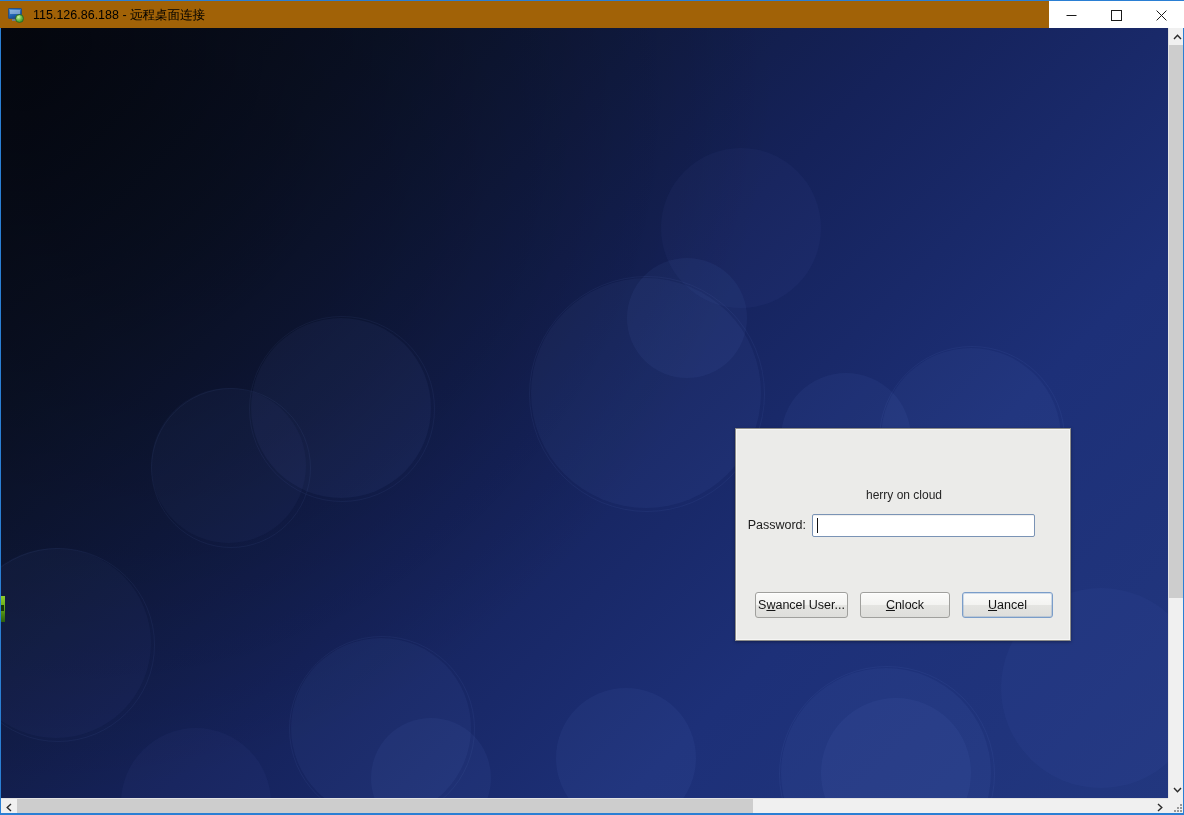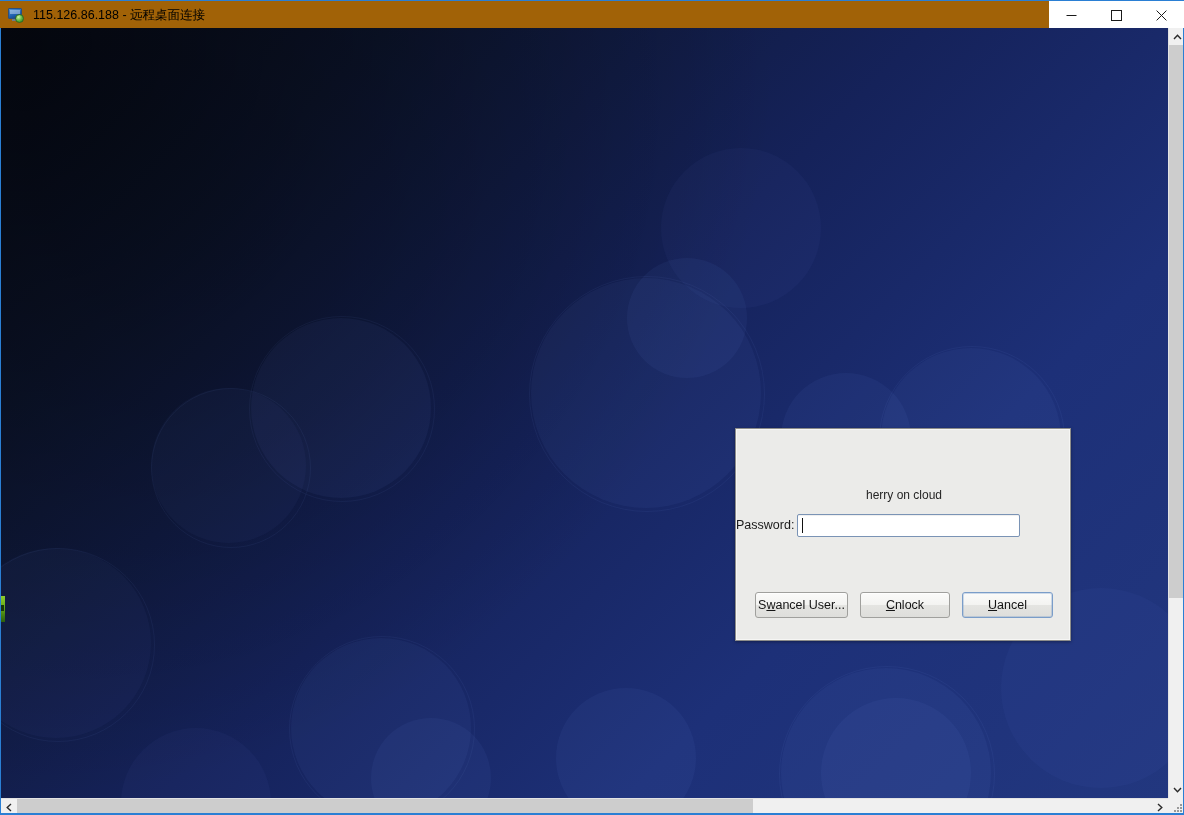--- a/index.html
+++ b/index.html
@@ -193,21 +193,21 @@
   .pw-row {
     position: absolute;
     left: 0;
     top: 84px;
     width: 336px;
     height: 24px;
     display: flex;
     align-items: center;
   }
   .pw-label {
-    width: 61px;
+    width: 76px;
     text-align: right;
     padding-right: 6px;
     font-size: 12.5px;
     color: #1a1a1a;
     box-sizing: border-box;
   }
   .pw-field {
     position: relative;
     width: 223px;
     height: 23px;

